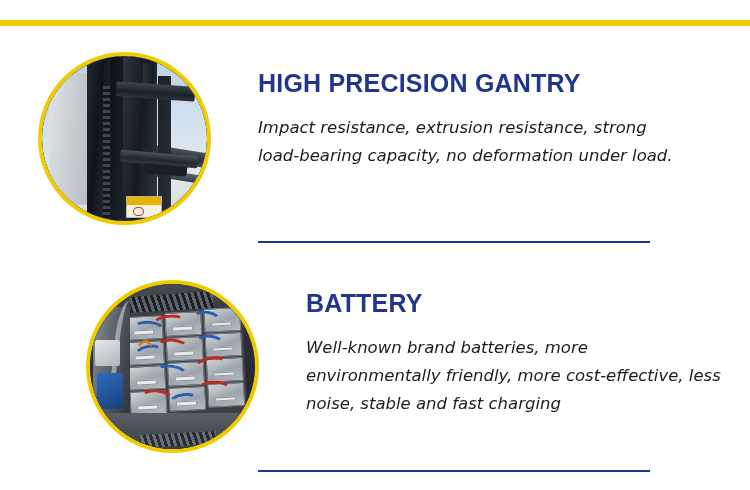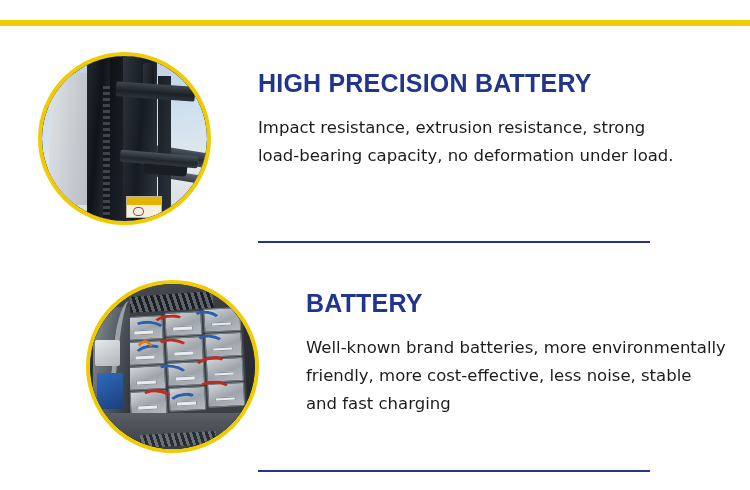--- a/index.html
+++ b/index.html
@@ -231,20 +231,21 @@
     line-height: 1.1;
   }
 
   .body-text {
     margin-top: 16px;
     font-size: 16.5px;
     line-height: 1.72;
     color: #1c1c1c;
     font-family: "DejaVu Sans", sans-serif;
     font-weight: 400;
+    font-style: italic;
   }
 
   .divider {
     position: absolute;
     left: 258px;
     width: 392px;
     height: 2px;
     background: #21358c;
   }
   .divider-1 { top: 241px; }
@@ -272,21 +273,21 @@
         <div class="g-post"></div>
         <div class="g-cross-top"></div>
         <div class="g-cross-mid"></div>
         <div class="g-hook"></div>
         <div class="g-label"></div>
       </div>
     </div>
   </div>
 
   <div class="text-col">
-    <h2 class="heading">HIGH PRECISION BATTERY</h2>
+    <h2 class="heading">HIGH PRECISION GANTRY</h2>
     <p class="body-text">Impact resistance, extrusion resistance, strong load-bearing capacity, no deformation under load.</p>
   </div>
 </section>
 
 <div class="divider divider-1"></div>
 
 <section class="feature feature-2">
 
   <div class="photo-wrap">
     <div class="photo">

